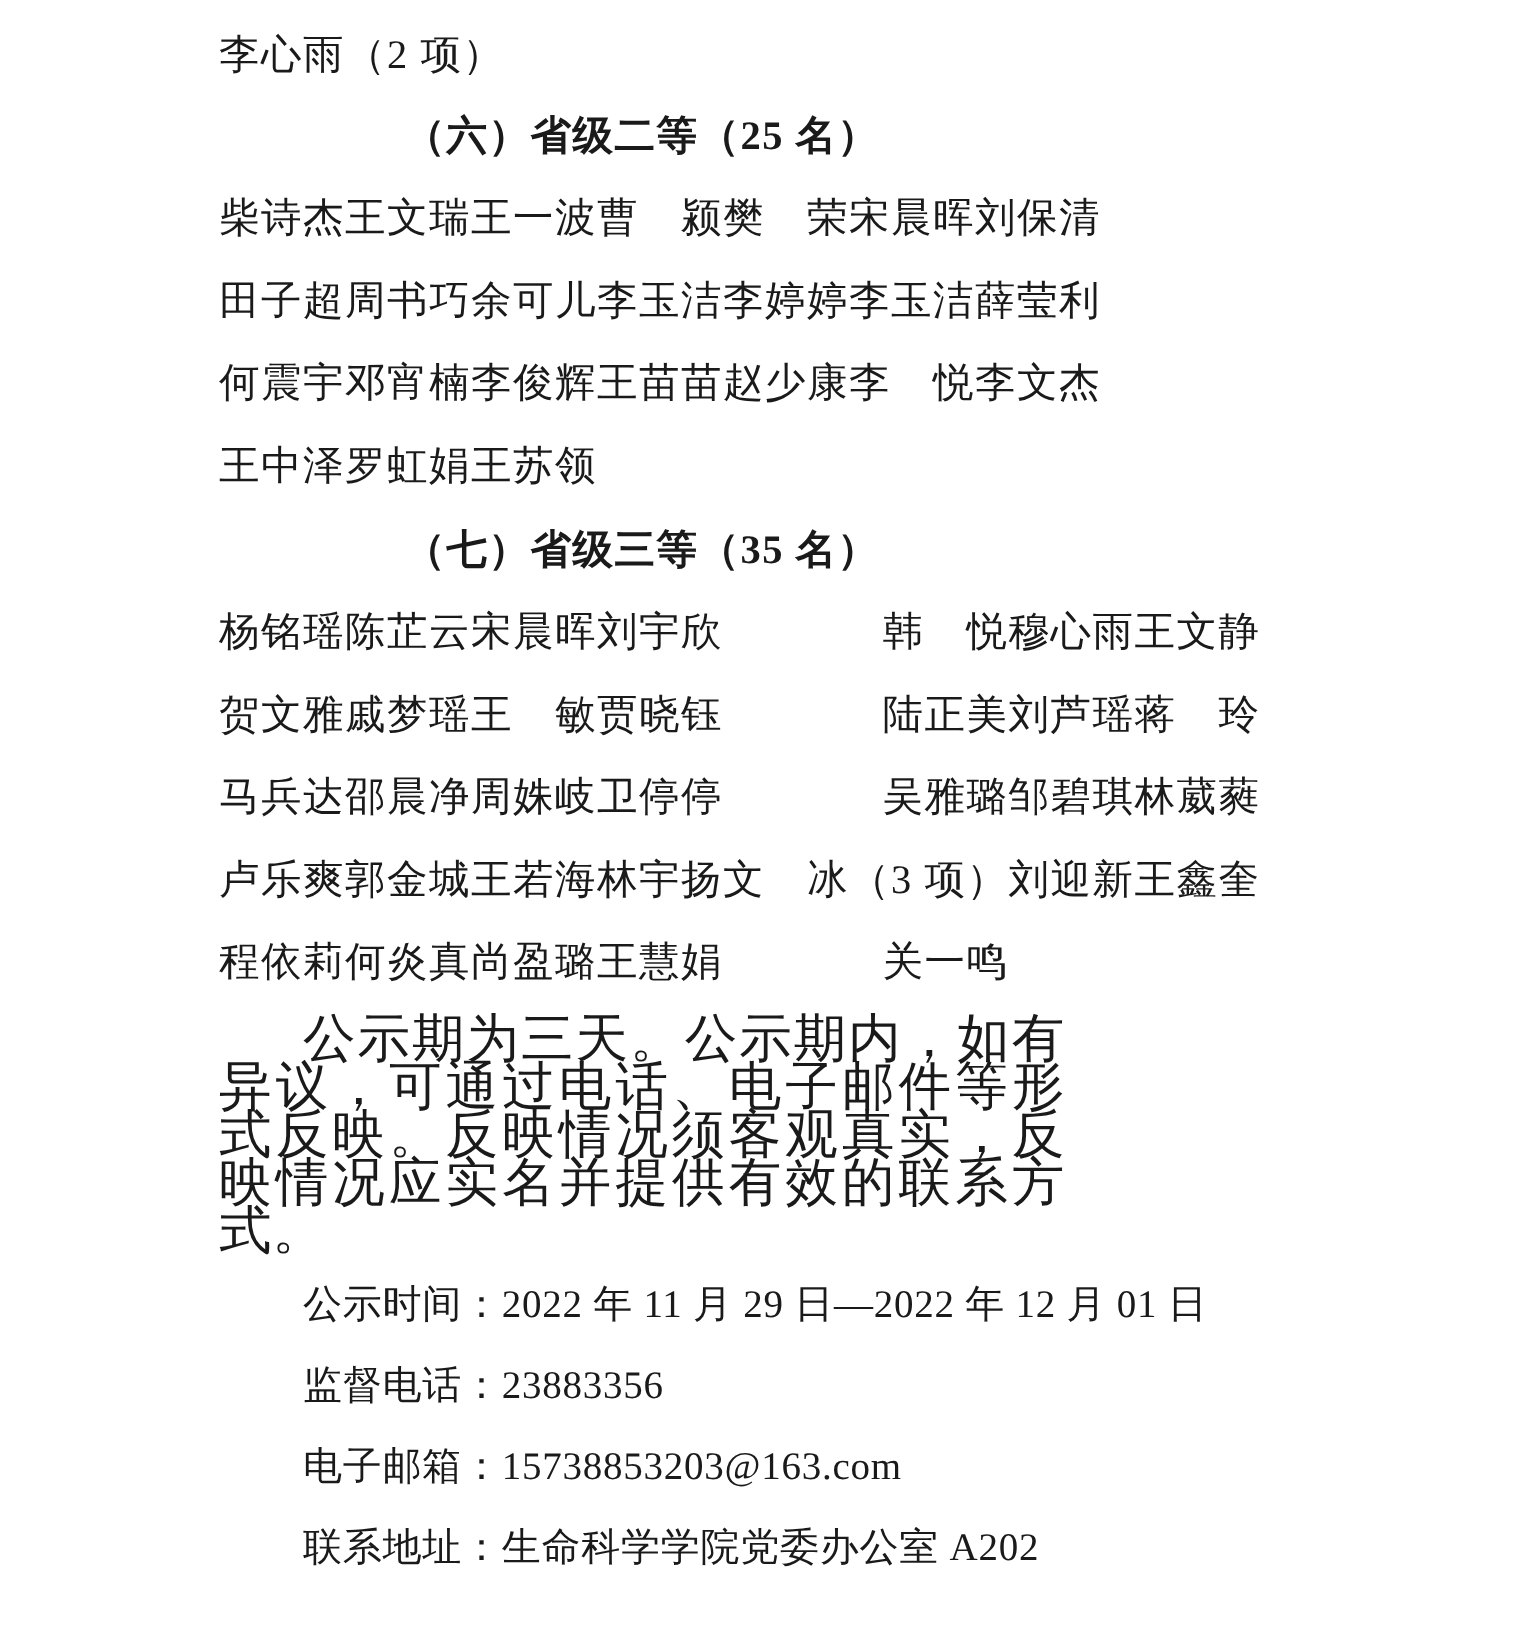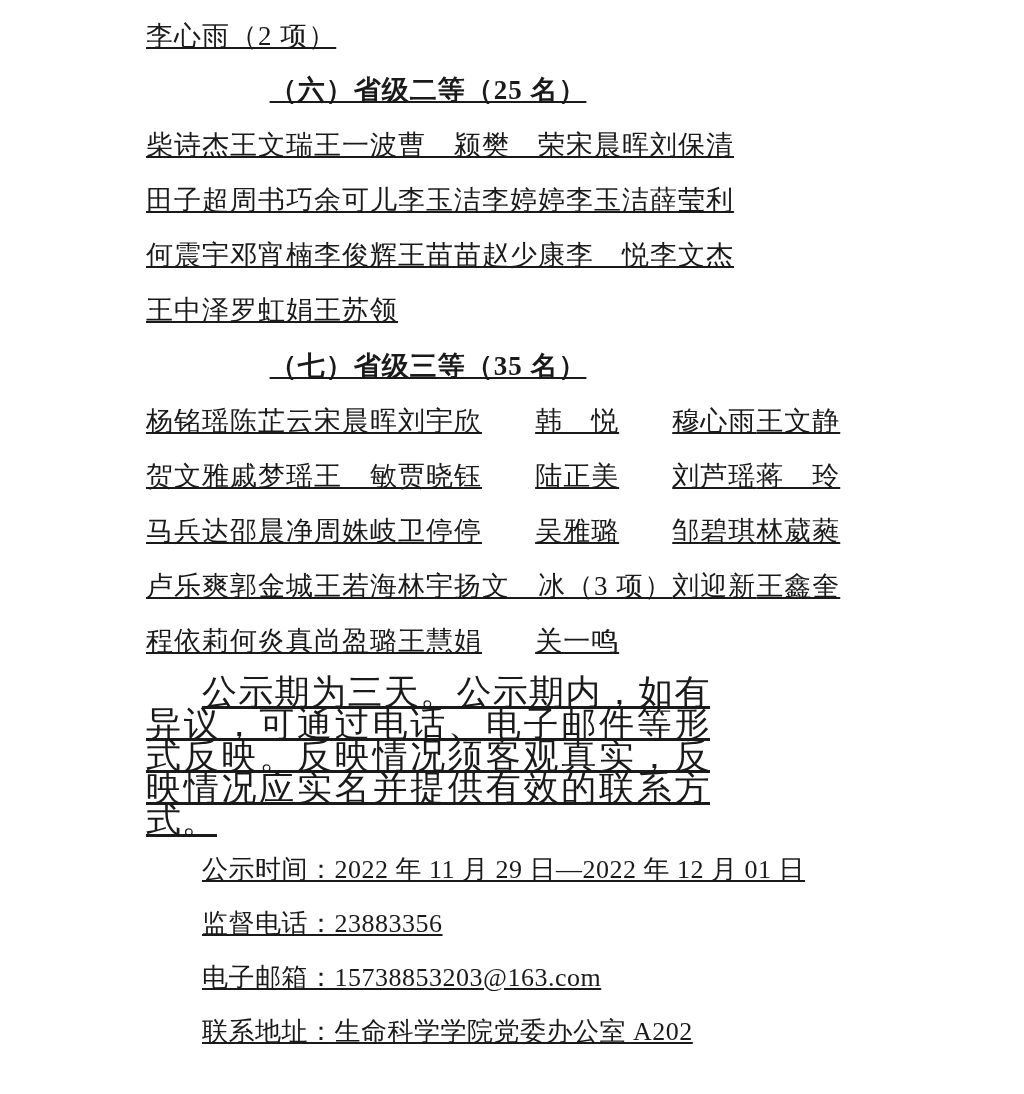--- a/index.html
+++ b/index.html
@@ -12,21 +12,20 @@
     min-height: 1094px;
     font-family: "Liberation Serif", "DejaVu Serif", serif;
     color: #1a1a1a;
   }
   .page {
     position: relative;
     width: 860px;
     min-height: 1094px;
     padding: 0;
     box-sizing: border-box;
-    text-decoration: underline;
   }
   .content {
     padding: 10px 150px 0 146px;
   }
 
   
   .orphan-line {
     font-size: 27px;
     line-height: 52px;
     letter-spacing: 1px;
@@ -48,21 +47,21 @@
     display: grid;
     grid-template-columns: repeat(7, 1fr);
     column-gap: 0;
     row-gap: 0;
   }
   .name-cell {
     font-size: 27px;
     line-height: 55px;
     letter-spacing: 1px;
     white-space: nowrap;
-    text-align: center;
+    text-align: right;
   }
 
   
   .para {
     font-size: 35px;
     line-height: 32px;
     text-indent: 56px;
     letter-spacing: 0.5px;
     text-align: justify;
     margin: 8px 0 0 0;

